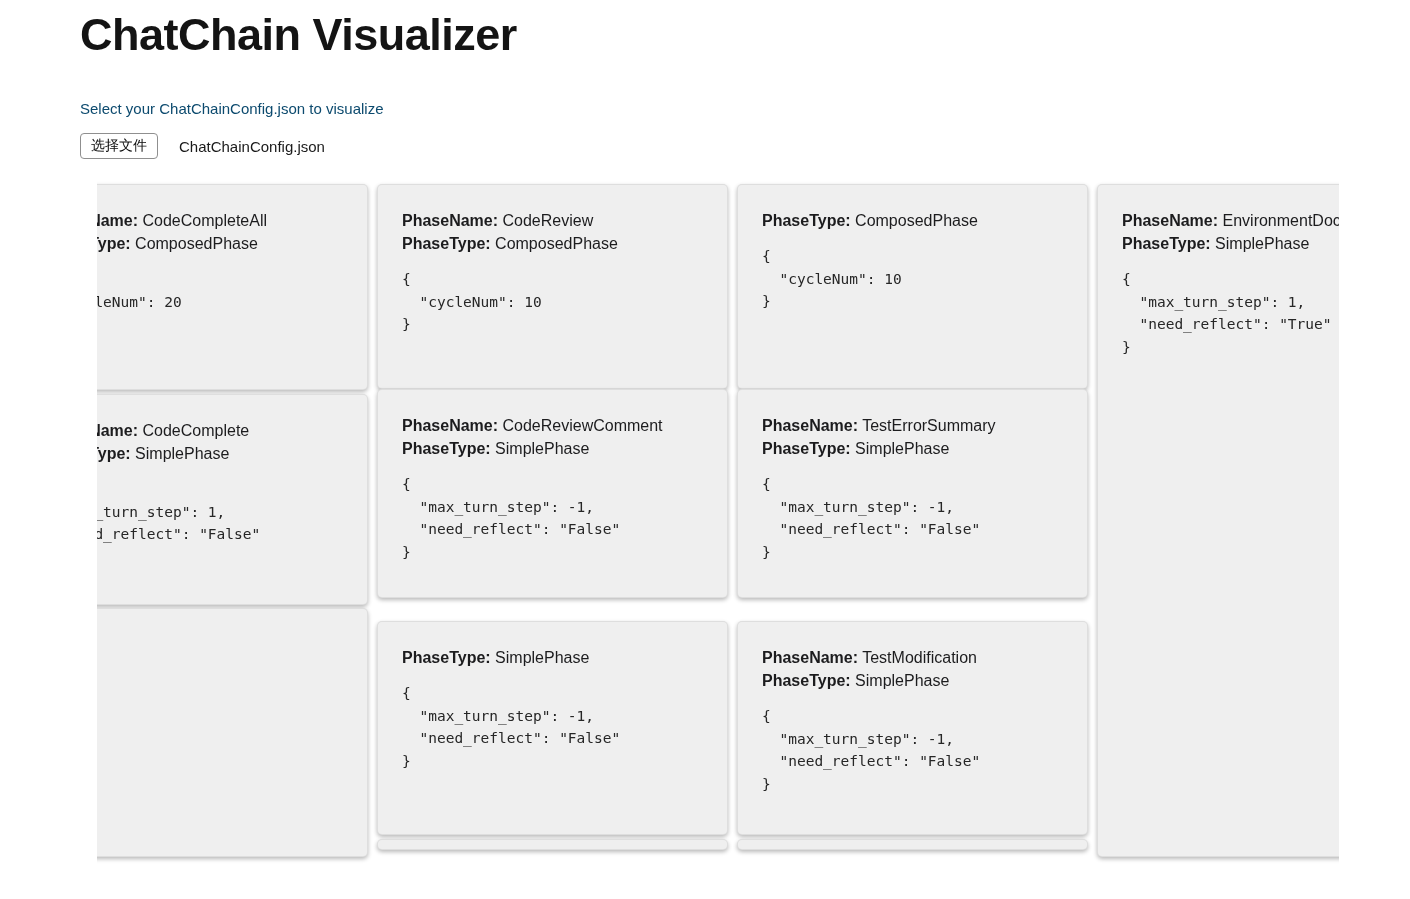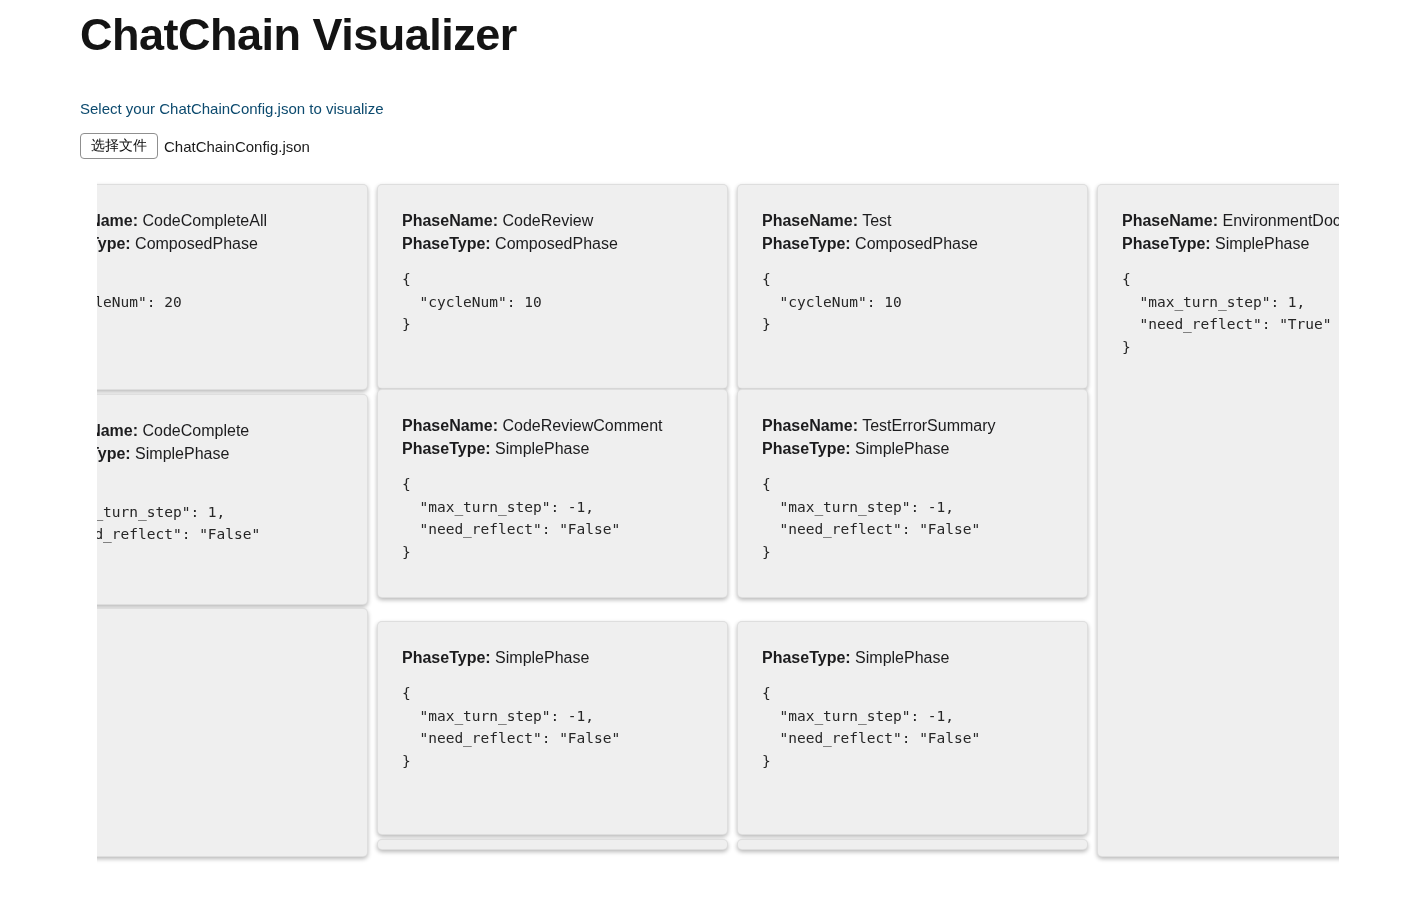--- a/index.html
+++ b/index.html
@@ -23,21 +23,21 @@
 
   .subtitle {
     position: absolute; left: 80px; top: 100px;
     margin: 0;
     font-size: 15px; line-height: 18px;
     color: #0c4a6e;
   }
 
   .file-row {
     position: absolute; left: 80px; top: 133px;
-    display: flex; align-items: center; gap: 6px;
+    display: flex; align-items: center; gap: 21px;
   }
   .file-btn {
     display: inline-block;
     padding: 3px 10px 4px;
     border: 1px solid #8f8f8f;
     border-radius: 4px;
     background: #ffffff;
     font-size: 14px; line-height: 17px;
     color: #0a0a0a;
     cursor: pointer;
@@ -150,35 +150,35 @@
         <pre class="cfg">{
   "max_turn_step": -1,
   "need_reflect": "False"
 }</pre>
       </div>
       <div class="card blank c-b4"></div>
     </div>
 
     <div class="col">
       <div class="card c-b1">
-        <div class="phase-line"><span class="b">PhaseName:</span> <span>Test</span></div>
         <div class="phase-line"><span class="b">PhaseType:</span> <span>ComposedPhase</span></div>
         <pre class="cfg">{
   "cycleNum": 10
 }</pre>
       </div>
       <div class="card c-b2">
         <div class="phase-line"><span class="b">PhaseName:</span> <span>TestErrorSummary</span></div>
         <div class="phase-line"><span class="b">PhaseType:</span> <span>SimplePhase</span></div>
         <pre class="cfg">{
   "max_turn_step": -1,
   "need_reflect": "False"
 }</pre>
       </div>
       <div class="card c-b3">
+        <div class="phase-line"><span class="b">PhaseName:</span> <span>TestModification</span></div>
         <div class="phase-line"><span class="b">PhaseType:</span> <span>SimplePhase</span></div>
         <pre class="cfg">{
   "max_turn_step": -1,
   "need_reflect": "False"
 }</pre>
       </div>
       <div class="card blank c-b4"></div>
     </div>
 
     <div class="col">

